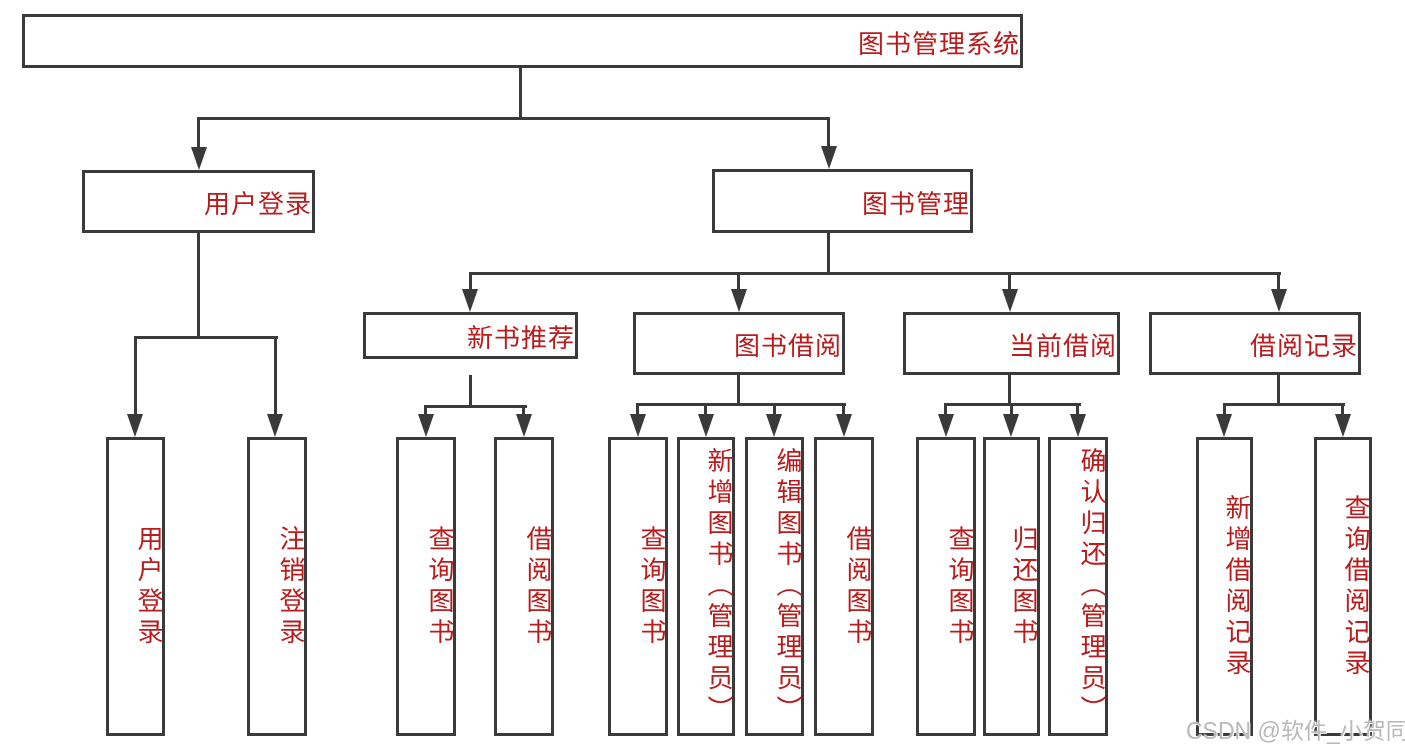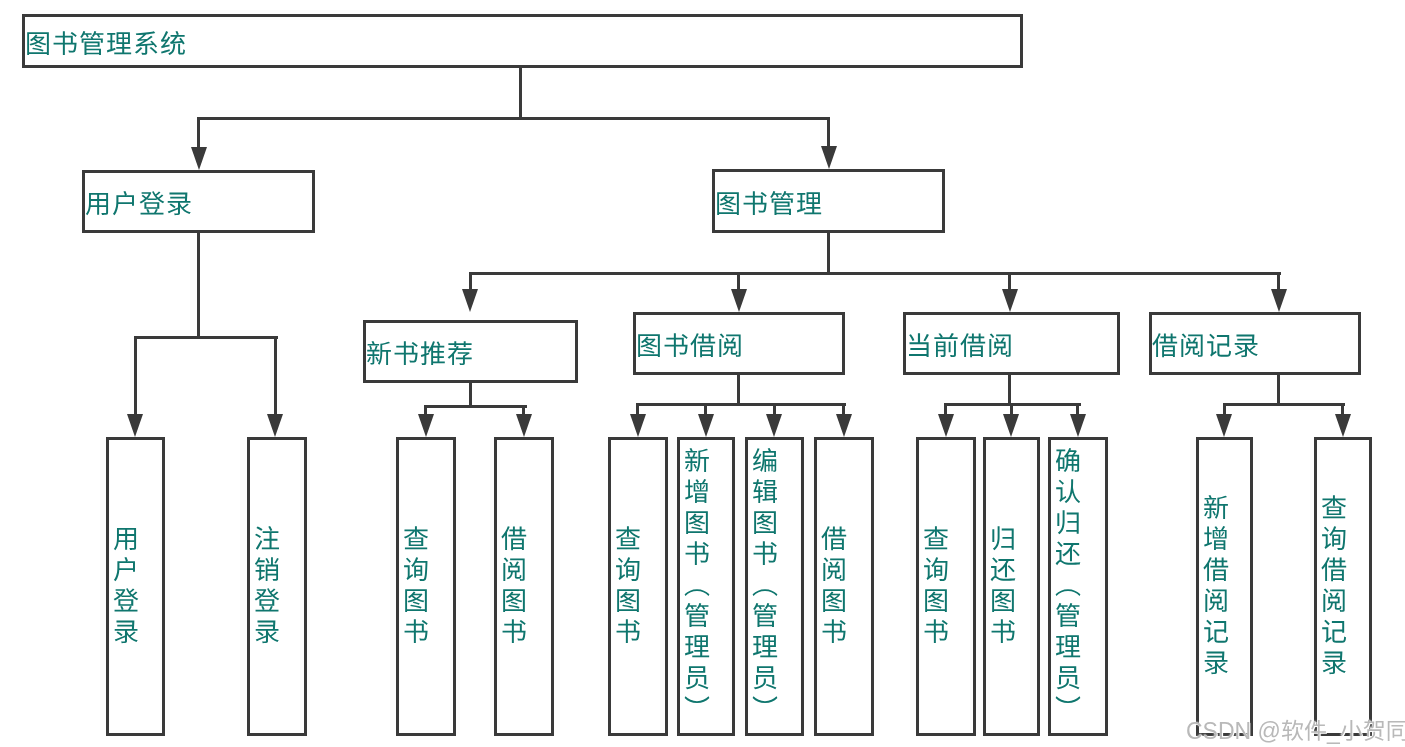--- a/index.html
+++ b/index.html
@@ -8,24 +8,24 @@
     width:1405px; height:747px;
     background:#ffffff;
     font-family:"Liberation Sans", sans-serif;
     overflow:hidden;
   }
   .box {
     position:absolute;
     box-sizing:border-box;
     border:3px solid #3a3a3a;
     background:#ffffff;
-    color:#0f766e;
+    color:#b91c1c;
     display:flex;
     align-items:center;
-    justify-content:flex-start;
+    justify-content:flex-end;
     font-size:26px;
     letter-spacing:1px;
   }
   .leaf span {
     writing-mode:vertical-rl;
     text-orientation:mixed;
     letter-spacing:5px;
     line-height:1.1;
     white-space:nowrap;
   }
@@ -111,25 +111,25 @@
   <div class="vline" style="left:1341px;top:403px;height:14px"></div>
   <div class="arrow" style="left:1335px;top:414px"></div>
 
   <div class="box" style="left:22px;top:14px;width:1001px;height:54px">
     <span>图书管理系统</span>
   </div>
 
   <div class="box" style="left:82px;top:170px;width:233px;height:63px">
     <span>用户登录</span>
   </div>
-  <div class="box" style="left:712px;top:169px;width:233px;height:64px">
+  <div class="box" style="left:712px;top:169px;width:261px;height:64px">
     <span>图书管理</span>
   </div>
 
-  <div class="box" style="left:363px;top:320px;width:215px;height:63px">
+  <div class="box" style="left:363px;top:312px;width:215px;height:47px">
     <span>新书推荐</span>
   </div>
   <div class="box" style="left:903px;top:312px;width:217px;height:63px">
     <span>当前借阅</span>
   </div>
   <div class="box" style="left:633px;top:312px;width:212px;height:63px">
     <span>图书借阅</span>
   </div>
   <div class="box" style="left:1149px;top:312px;width:212px;height:63px">
     <span>借阅记录</span>

